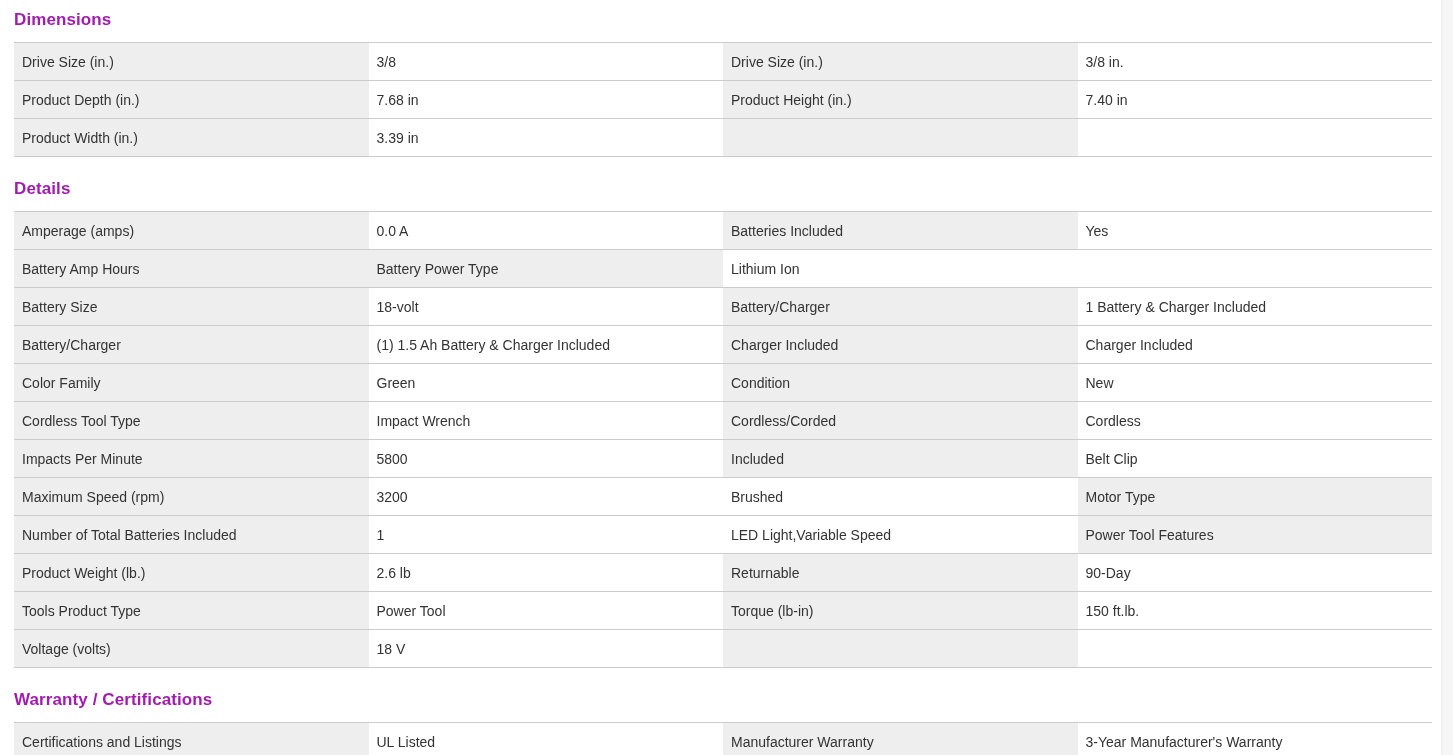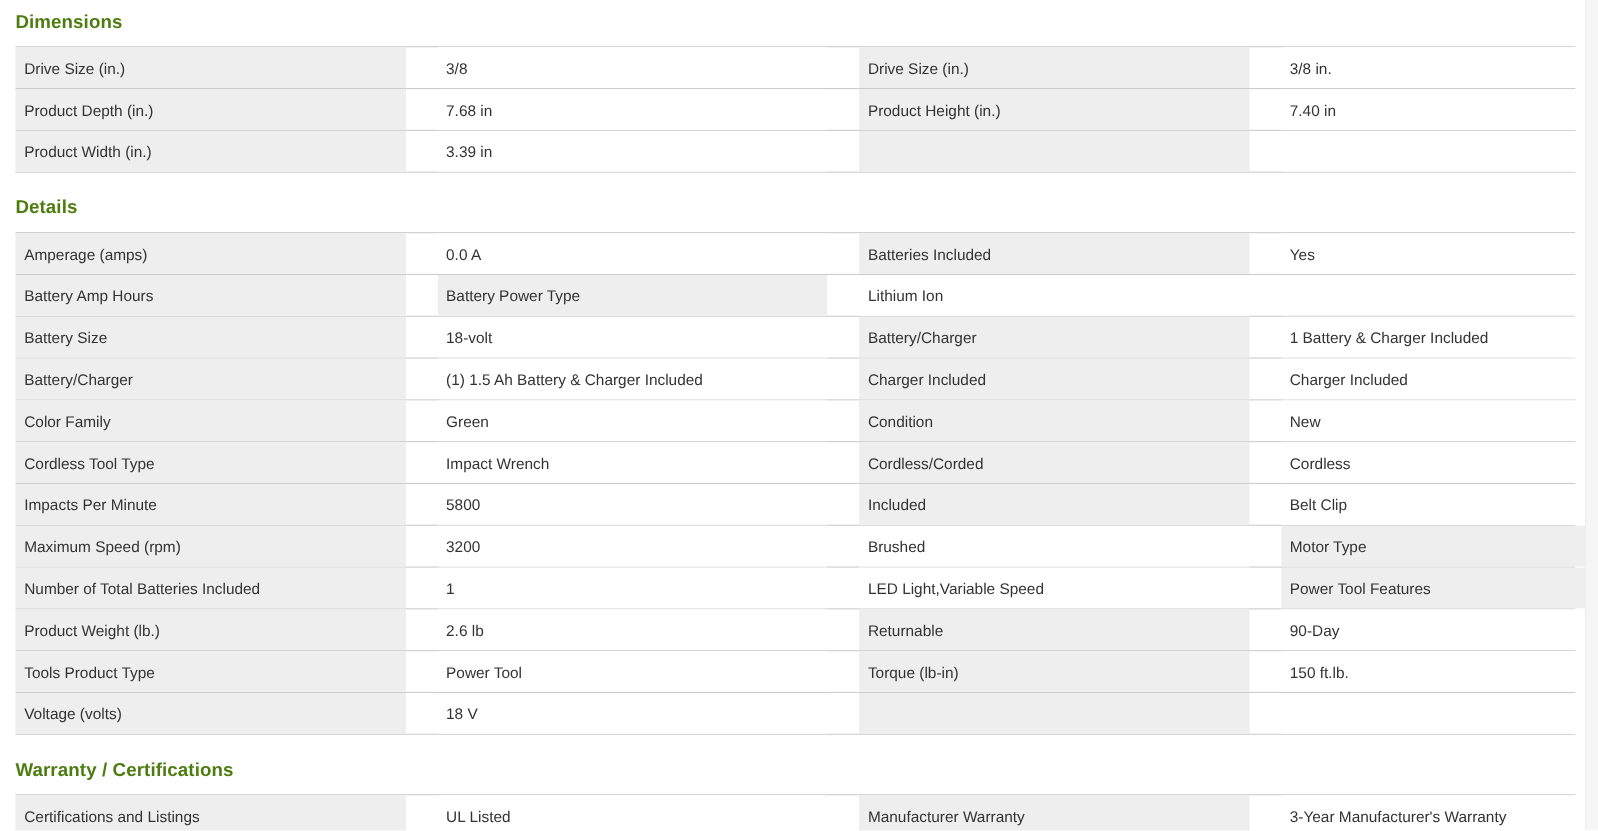--- a/index.html
+++ b/index.html
@@ -17,36 +17,35 @@
   }
   .content {
     margin-left: 14px;
     width: 1418px;
   }
   .section-title {
     margin: 22px 0 12px 0;
     font-size: 17px;
     line-height: 20px;
     font-weight: 700;
-    color: #4d7c0f;
+    color: #a21caf;
     letter-spacing: 0.1px;
   }
   .spec-section:first-child .section-title {
     margin-top: 10px;
   }
   .spec-table {
     border-top: 1px solid #cccccc;
     width: 100%;
   }
   .spec-row {
     display: flex;
     width: 100%;
     height: 38px;
     border-bottom: 1px solid #cccccc;
-    gap: 29px;
   }
   .cell {
     flex: 0 0 25%;
     width: 25%;
     display: flex;
     align-items: center;
     padding: 0 10px 0 8px;
     font-size: 14px;
     color: #333333;
     overflow: hidden;

